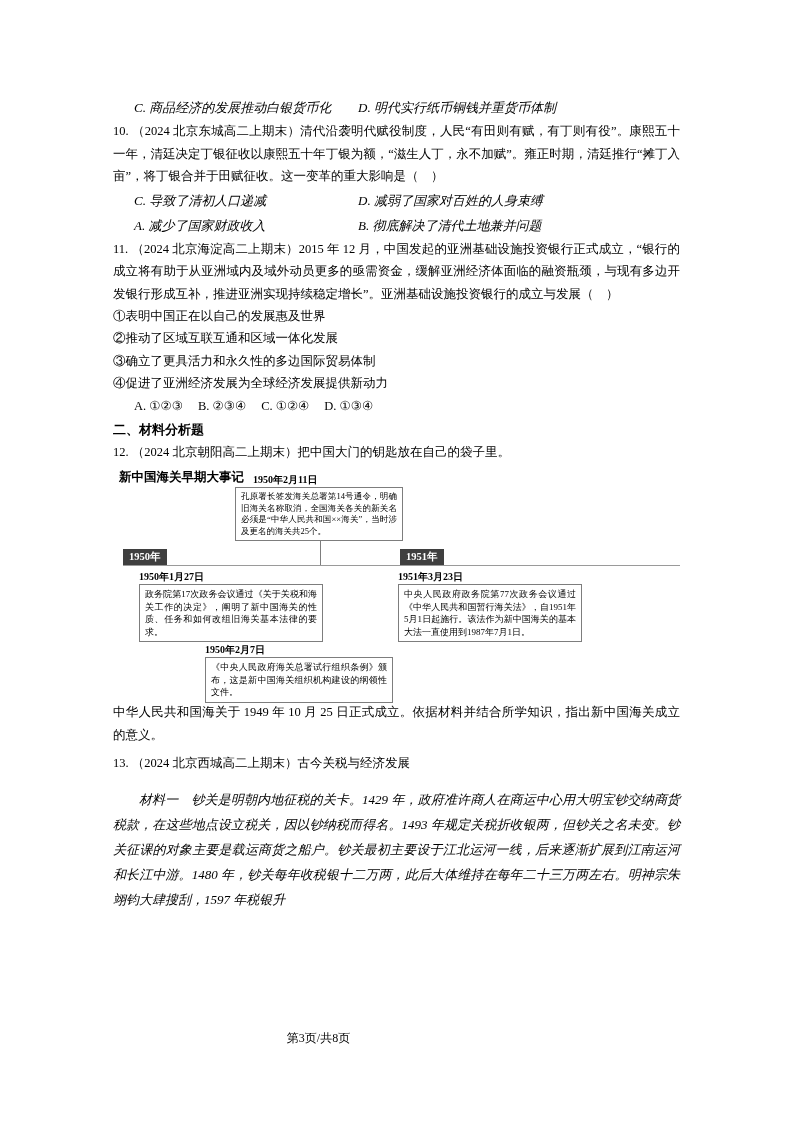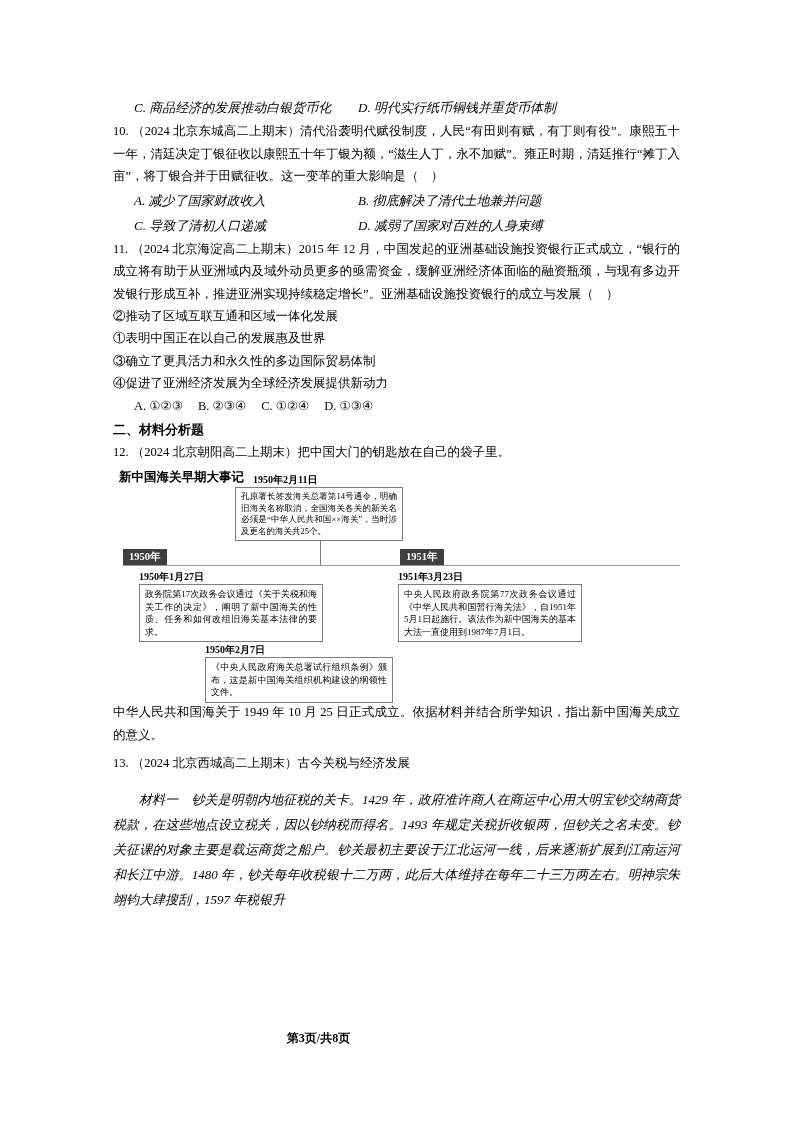--- a/index.html
+++ b/index.html
@@ -99,48 +99,47 @@
   .ev-mar23 { left: 285px; top: 103px; width: 184px; font-family: Liberation Serif, serif; }
   .ev-feb7  { left: 92px;  top: 176px; width: 188px; }
 
   .footer {
     position: absolute;
     left: 0; bottom: 76px;
     width: 637px;
     text-align: center;
     font-size: 12px;
     color: #000;
-    font-weight: bold;
   }
 </style>
 </head>
 <body>
 
 <div class="page">
   <div class="content">
 
     <div class="opt-2col">
       <span class="col1">C. 商品经济的发展推动白银货币化</span>
       <span>D. 明代实行纸币铜钱并重货币体制</span>
     </div>
 
     <p class="para">10. （2024 北京东城高二上期末）清代沿袭明代赋役制度，人民“有田则有赋，有丁则有役”。康熙五十一年，清廷决定丁银征收以康熙五十年丁银为额，“滋生人丁，永不加赋”。雍正时期，清廷推行“摊丁入亩”，将丁银合并于田赋征收。这一变革的重大影响是（　）</p>
     <div class="opt-2col">
+      <span class="col1">C. 导致了清初人口递减</span>
+      <span>D. 减弱了国家对百姓的人身束缚</span>
+    </div>
+    <div class="opt-2col">
       <span class="col1">A. 减少了国家财政收入</span>
       <span>B. 彻底解决了清代土地兼并问题</span>
-    </div>
-    <div class="opt-2col">
-      <span class="col1">C. 导致了清初人口递减</span>
-      <span>D. 减弱了国家对百姓的人身束缚</span>
     </div>
 
     <p class="para">11. （2024 北京海淀高二上期末）2015 年 12 月，中国发起的亚洲基础设施投资银行正式成立，“银行的成立将有助于从亚洲域内及域外动员更多的亟需资金，缓解亚洲经济体面临的融资瓶颈，与现有多边开发银行形成互补，推进亚洲实现持续稳定增长”。亚洲基础设施投资银行的成立与发展（　）</p>
     <div class="items">
+      <p class="para">①表明中国正在以自己的发展惠及世界</p>
       <p class="para">②推动了区域互联互通和区域一体化发展</p>
-      <p class="para">①表明中国正在以自己的发展惠及世界</p>
       <p class="para">③确立了更具活力和永久性的多边国际贸易体制</p>
       <p class="para">④促进了亚洲经济发展为全球经济发展提供新动力</p>
     </div>
     <div class="ans-row">
       <span>A. ①②③</span>
       <span>B. ②③④</span>
       <span>C. ①②④</span>
       <span>D. ①③④</span>
     </div>
 

